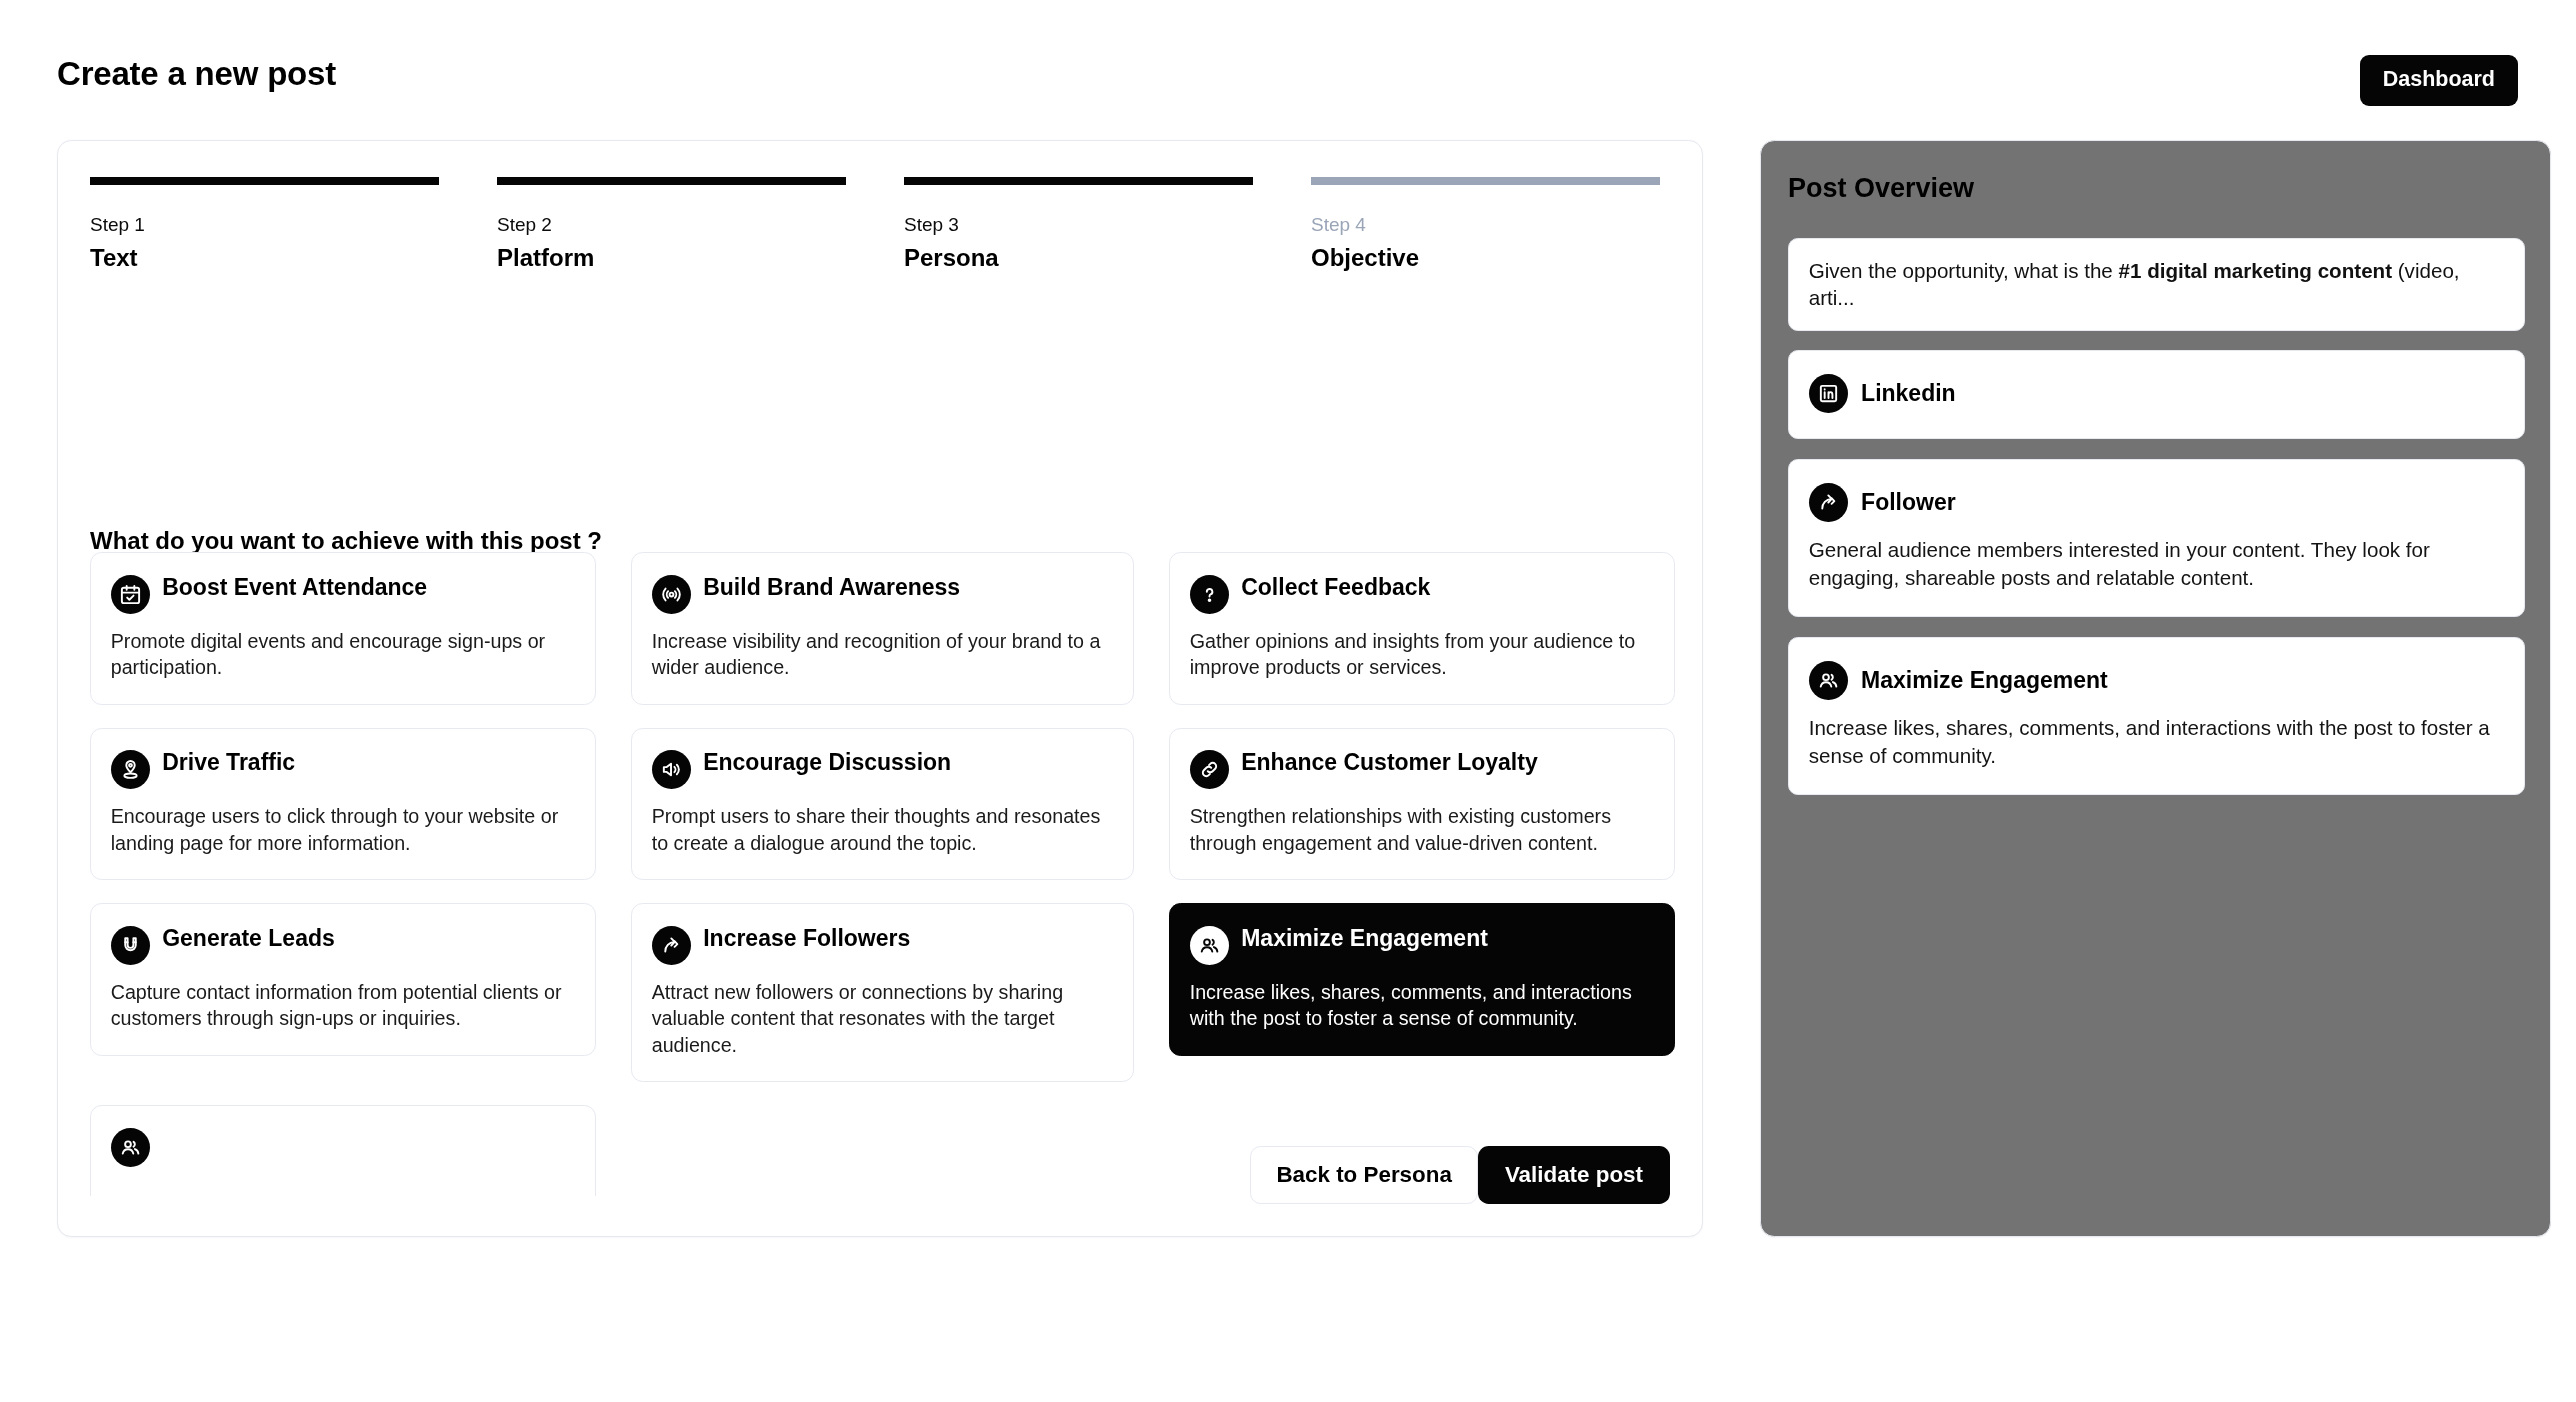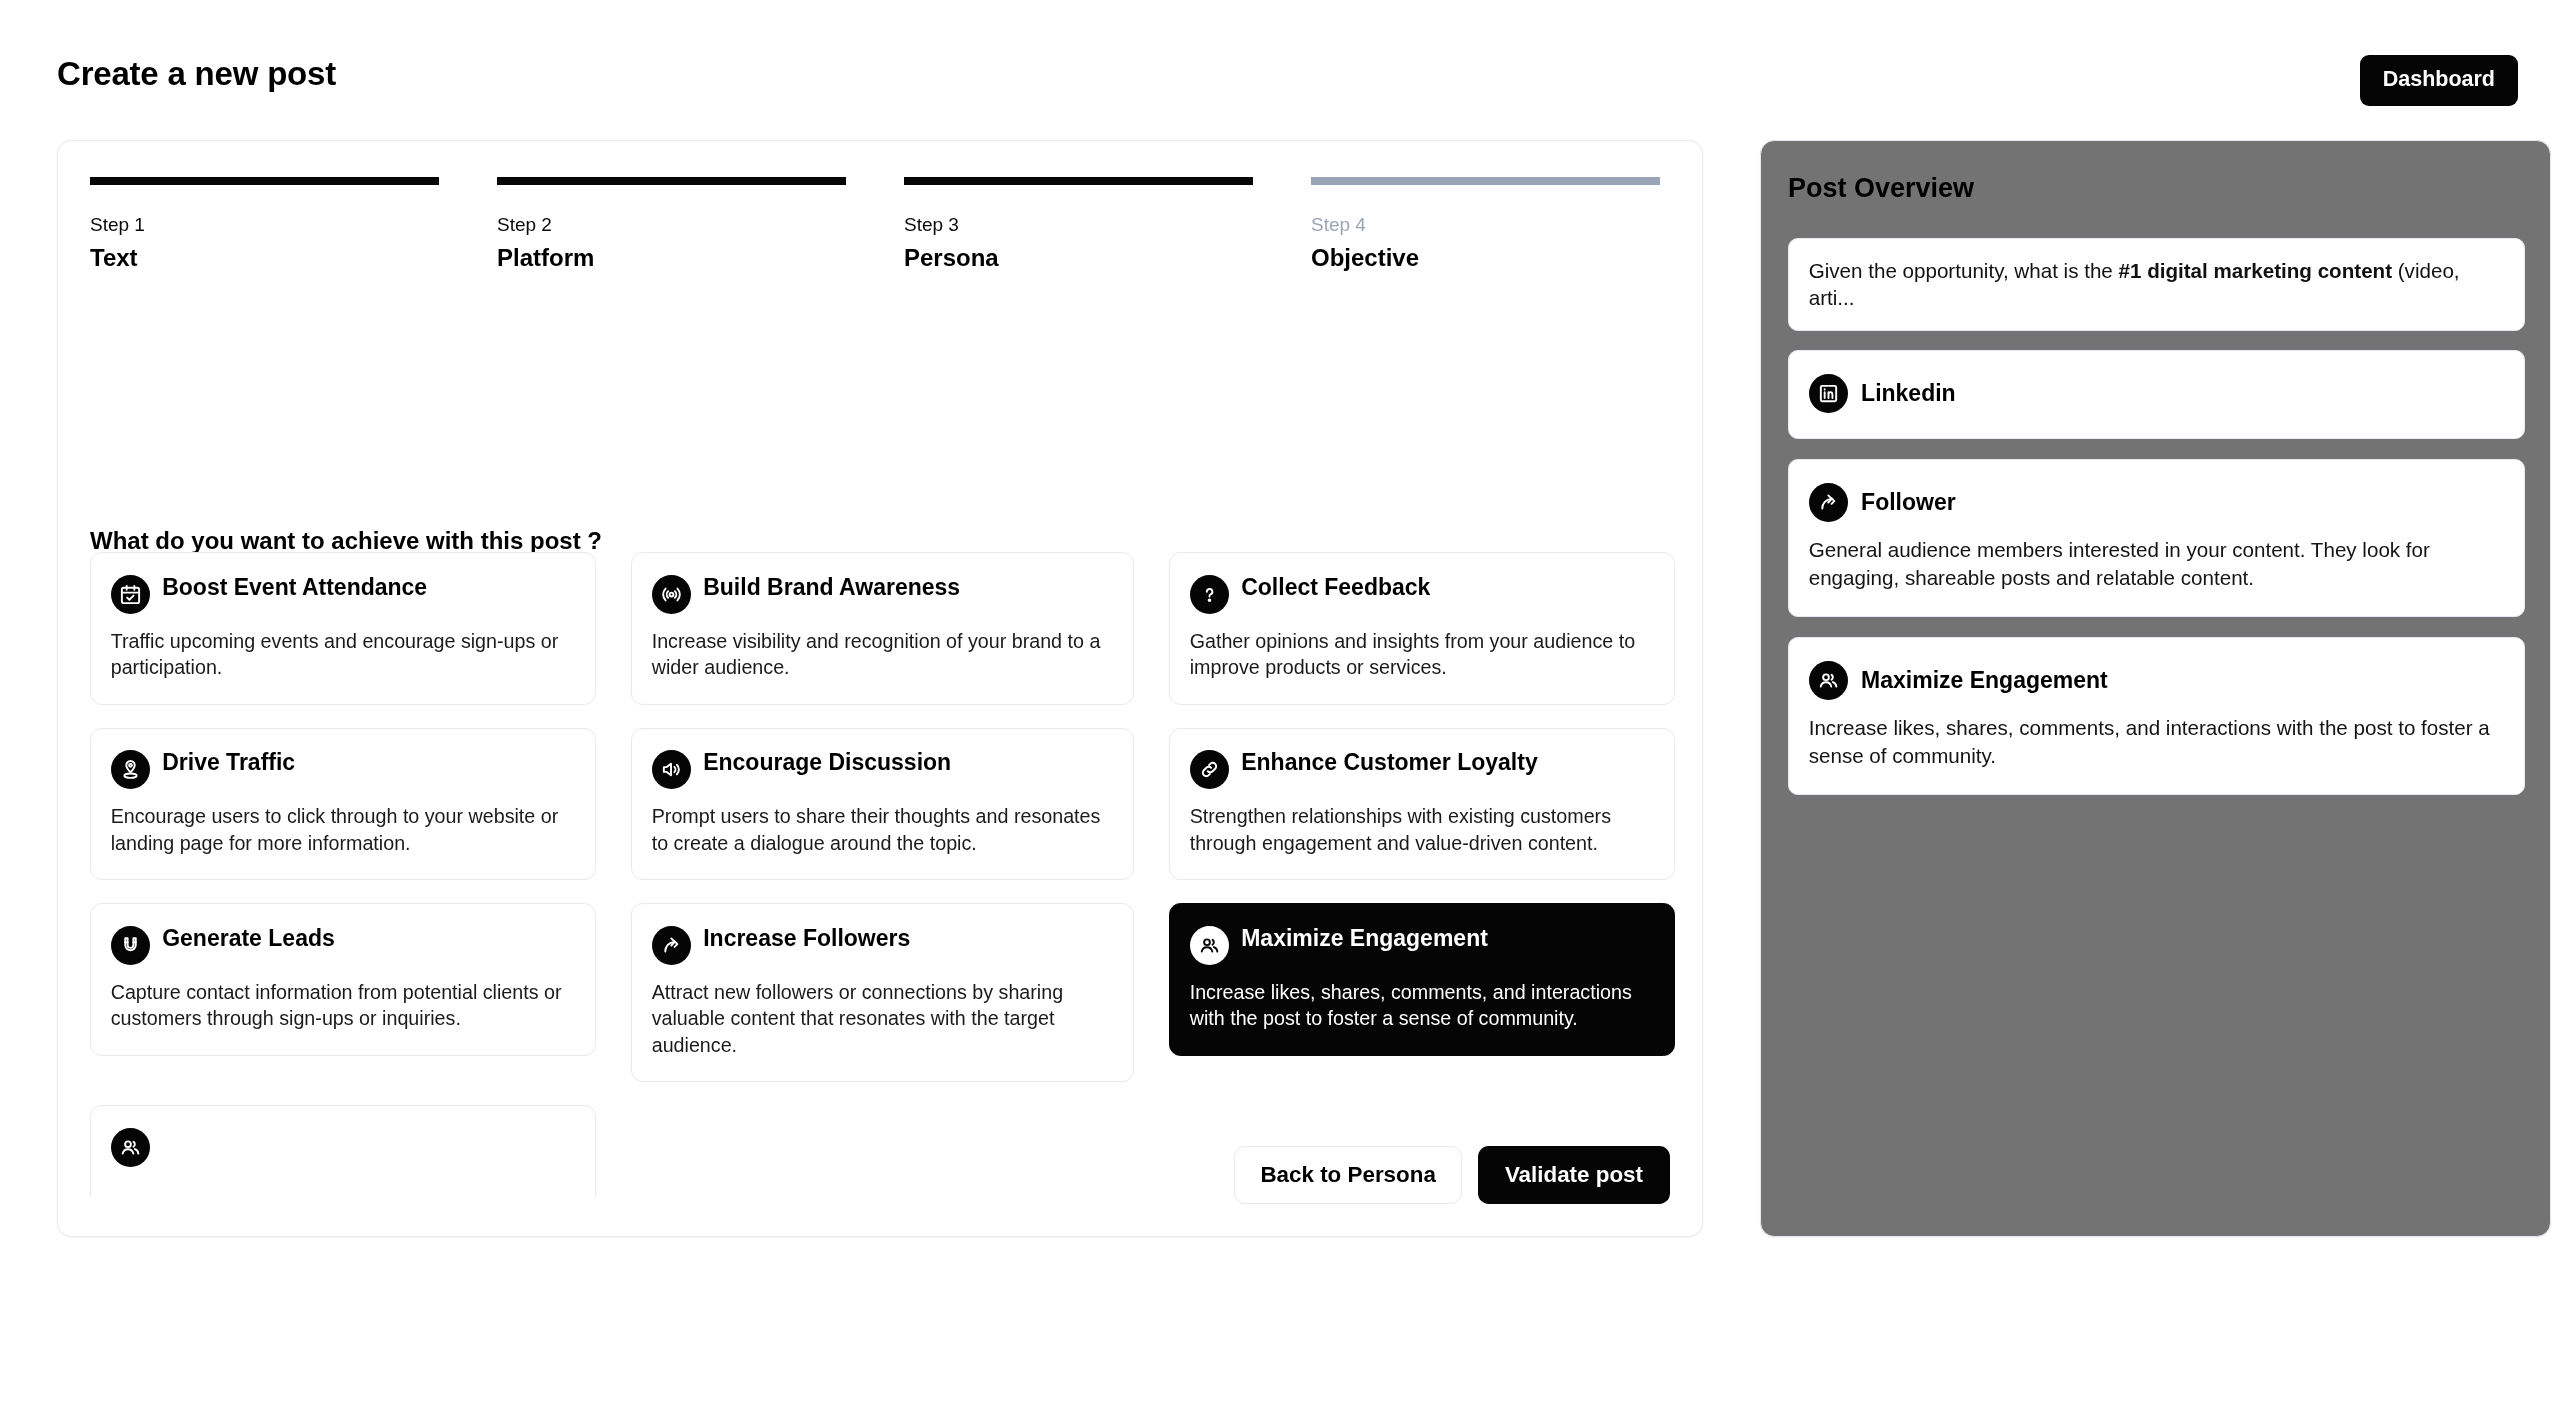--- a/index.html
+++ b/index.html
@@ -175,21 +175,20 @@
     line-height: 1.34;
     color: #1a1a1a;
   }
   .obj-card.selected .obj-desc { color: #ffffff; }
 
   
   .footer-actions {
     position: absolute;
     right: 32px; bottom: 32px;
     display: flex;
-    gap: 16px;
     align-items: flex-start;
   }
   .btn-secondary {
     background: #ffffff;
     border: 1.3px solid #e6e9f0;
     border-radius: 10.7px;
     font-size: 22.4px;
     font-weight: bold;
     color: #000000;
     padding: 17px 25px;
@@ -309,21 +308,21 @@
             <div class="obj-head">
               <span class="obj-icon">
                 <svg width="23" height="23" viewBox="0 0 24 24" fill="none" stroke="#fff" stroke-width="2" stroke-linecap="round" stroke-linejoin="round">
                   <rect x="3" y="5" width="18" height="16" rx="2"></rect>
                   <path d="M3 10h18M8 3v4M16 3v4"></path>
                   <path d="M8.5 15.2l2.3 2.3 4.4-4.4"></path>
                 </svg>
               </span>
               <span class="obj-title">Boost Event Attendance</span>
             </div>
-            <div class="obj-desc">Traffic upcoming events and encourage sign-ups or participation.</div>
+            <div class="obj-desc">Promote digital events and encourage sign-ups or participation.</div>
           </div>
           <div class="obj-card">
             <div class="obj-head">
               <span class="obj-icon">
                 <svg width="23" height="23" viewBox="0 0 24 24" fill="none" stroke="#fff" stroke-width="2" stroke-linecap="round" stroke-linejoin="round">
                   <circle cx="12" cy="12" r="2"></circle>
                   <path d="M8.5 8.5a5 5 0 0 0 0 7M15.5 8.5a5 5 0 0 1 0 7"></path>
                   <path d="M5.8 5.8a9 9 0 0 0 0 12.4M18.2 5.8a9 9 0 0 1 0 12.4"></path>
                 </svg>
               </span>

